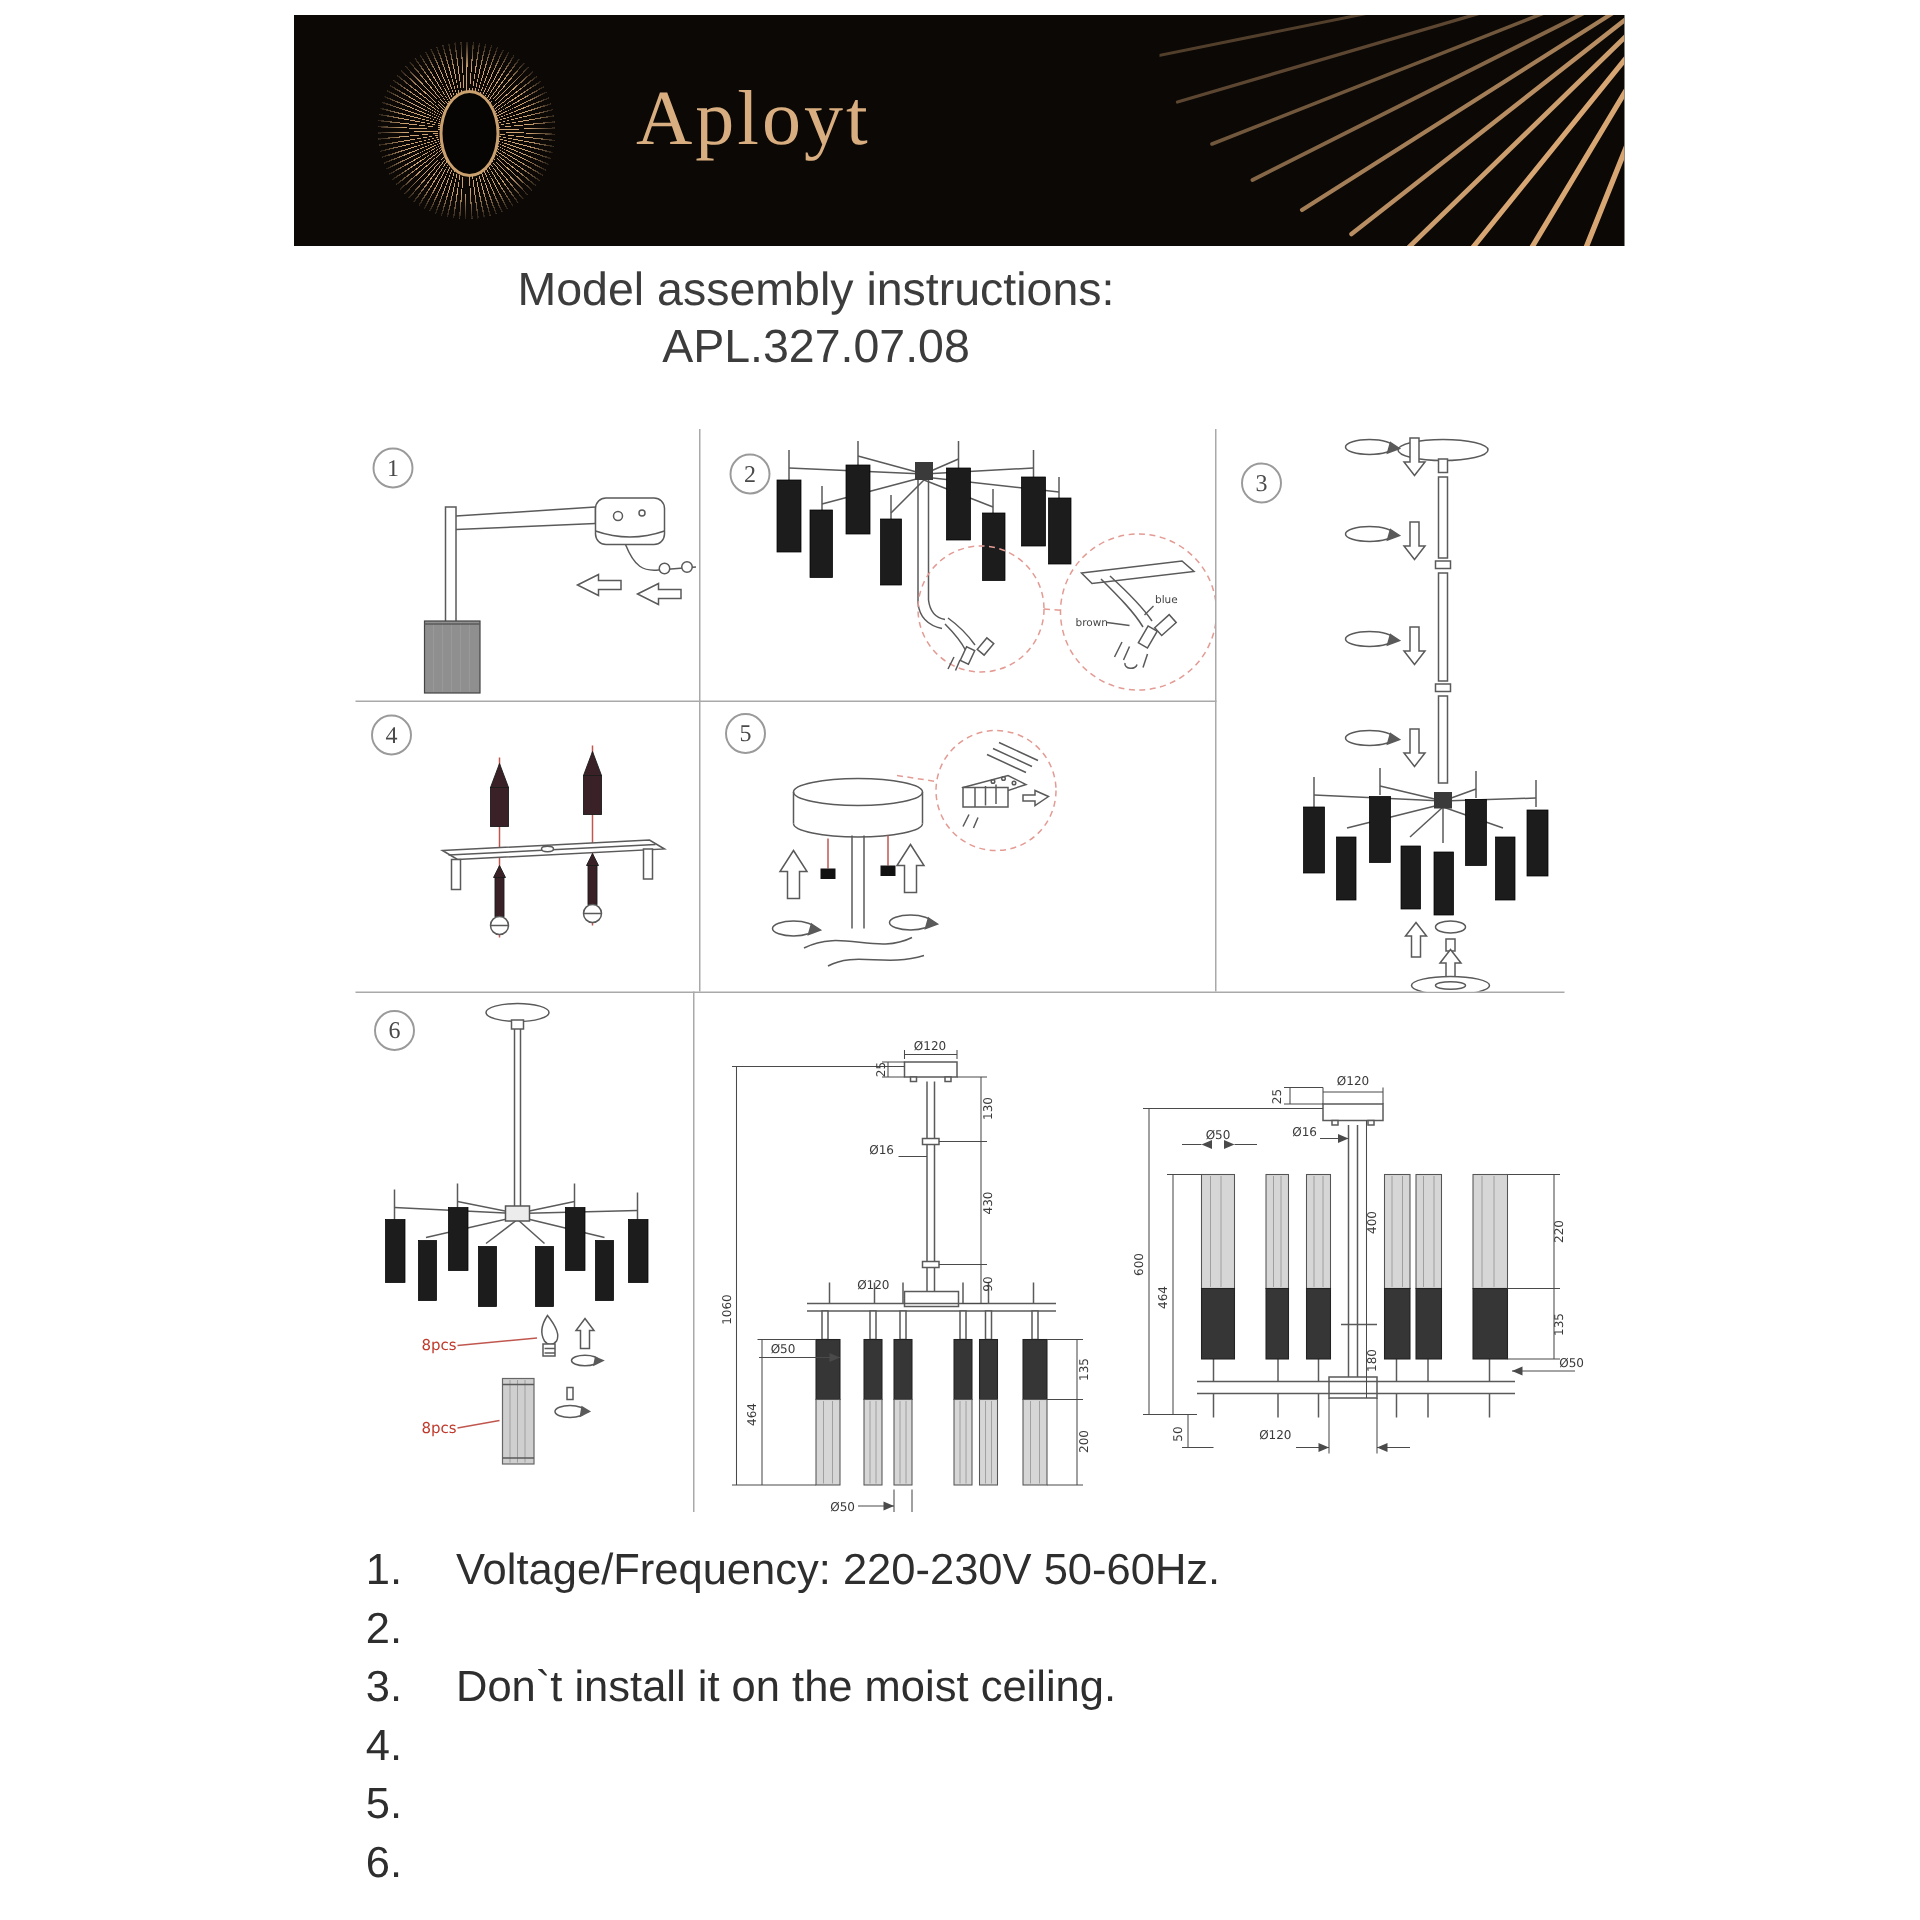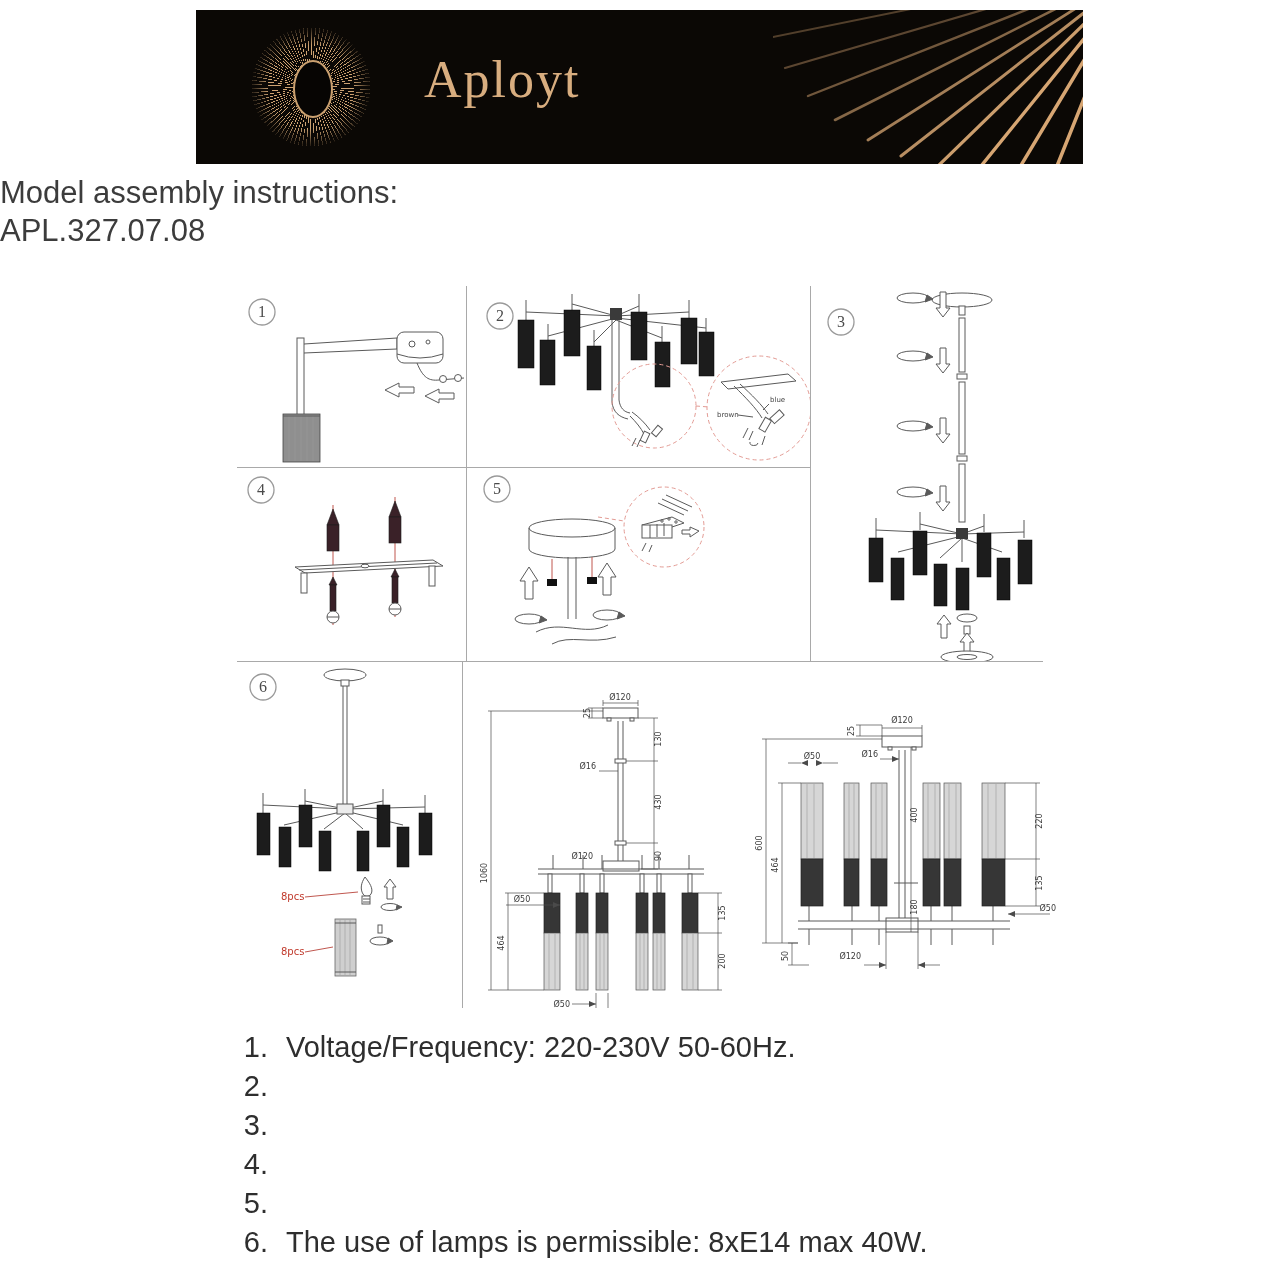--- a/index.html
+++ b/index.html
@@ -13,21 +13,21 @@
       rgba(216,171,120,0.95) 0deg 0.9deg, rgba(11,8,5,0) 0.9deg 4deg);}
   .starburst .fade{position:absolute;inset:0;border-radius:50%;
     background:radial-gradient(ellipse at center, rgba(11,8,5,0) 50%, #0b0805 74%);}
   .starburst .core{position:absolute;left:50%;top:50%;width:36px;height:54px;margin:-27px 0 0 -18px;
     background:#070503;border:2px solid #caa06f;border-radius:50%;}
   .brand{position:absolute;left:228px;top:40px;color:#d8ad7f;font-family:"Liberation Serif",serif;
     font-size:52px;font-weight:normal;letter-spacing:2px;line-height:60px;}
   .rays{position:absolute;right:0;top:0;}
 
   
-  .title-block{position:absolute;left:0;top:174px;width:100%;text-align:left;color:#3c3c3c;}
+  .title-block{position:absolute;left:0;top:174px;width:100%;text-align:center;color:#3c3c3c;}
   .title-line1{font-size:31px;line-height:38px;}
   .title-line2{font-size:31px;line-height:38px;}
 
   
   .gridline{position:absolute;background:#a9a9a9;}
   .panel{position:absolute;}
   svg{display:block;}
   svg .ln{stroke:#5a5a5a;stroke-width:1;fill:none;}
   svg .lnw{stroke:#5a5a5a;stroke-width:1;fill:#ffffff;}
   svg .blk{fill:#1c1c1c;stroke:#000;stroke-width:0.5;}
@@ -41,21 +41,21 @@
   svg .shadeL{fill:#d6d6d6;stroke:#555;stroke-width:0.7;}
   svg .shadeD{fill:#363636;stroke:#222;stroke-width:0.7;}
   svg .rib{stroke:#9a9a9a;stroke-width:0.6;}
   svg .wirelabel{font-family:"DejaVu Sans",sans-serif;font-size:7px;fill:#444;}
   svg .qty{font-family:"DejaVu Sans",sans-serif;font-size:10px;fill:#c0392b;}
 
   
   .instructions{position:absolute;left:234px;top:1028px;width:830px;color:#2e2e2e;}
   .inst-row{display:flex;font-size:29px;line-height:39px;}
   .inst-num{width:34px;text-align:right;flex:0 0 34px;}
-  .inst-text{margin-left:18px;}
+  .inst-text{margin-left:36px;}
 </style>
 </head>
 <body>
 
 <div class="page">
 
   <div class="banner">
     <div class="starburst">
       <div class="fade"></div>
       <div class="core"></div>
@@ -603,26 +603,26 @@
   <div class="instructions">
     <div class="inst-row">
       <span class="inst-num">1.</span>
       <span class="inst-text">Voltage/Frequency: 220-230V 50-60Hz.</span>
     </div>
     <div class="inst-row">
       <span class="inst-num">2.</span>
     </div>
     <div class="inst-row">
       <span class="inst-num">3.</span>
+      <span class="inst-text">Don`t install it on the moist ceiling.</span>
     </div>
     <div class="inst-row">
       <span class="inst-num">4.</span>
     </div>
     <div class="inst-row">
       <span class="inst-num">5.</span>
     </div>
     <div class="inst-row">
       <span class="inst-num">6.</span>
-      <span class="inst-text">The use of lamps is permissible: 8xE14 max 40W.</span>
     </div>
   </div>
 
 </div>
 
 </body></html>

